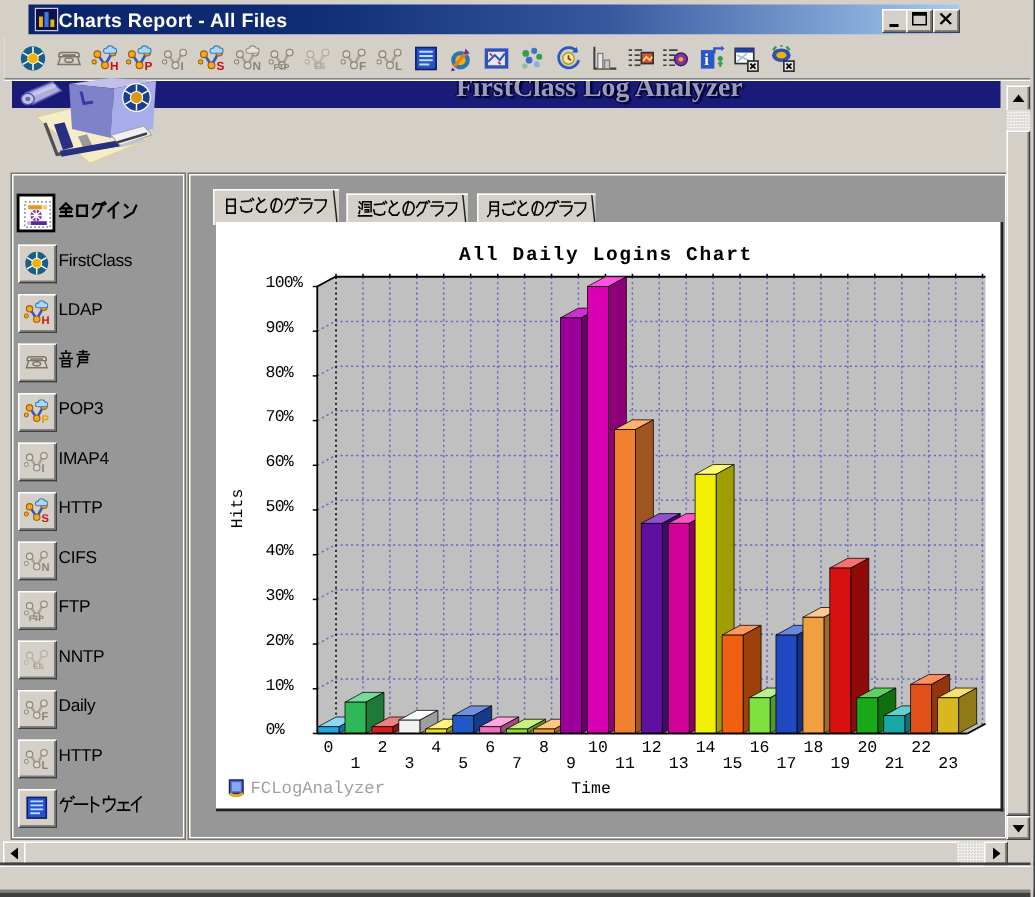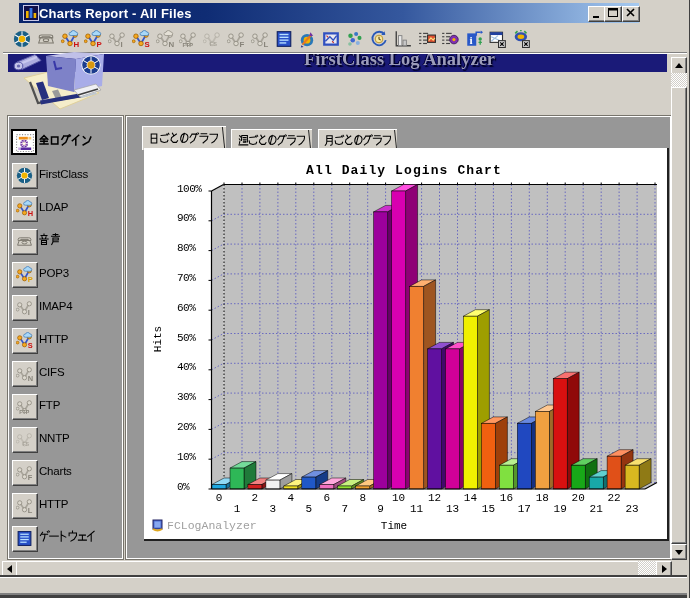--- a/index.html
+++ b/index.html
@@ -438,21 +438,21 @@
         <text x="6" y="14" font-family="Liberation Sans" font-size="5" font-weight="bold" fill="#A8A49A">FS</text>
       </svg>
     </div>
     <div class="slab" style="top:315px">NNTP</div>
     <div class="sbtn" style="top:343px">
       <svg width="17" height="17" viewBox="0 0 16 16">
         <use href="#ic-gmol"></use>
         <text x="11" y="15" font-family="Liberation Sans" font-size="7" font-weight="bold" fill="#88847A">F</text>
       </svg>
     </div>
-    <div class="slab" style="top:348px">Charts</div>
+    <div class="slab" style="top:348px">Daily</div>
     <div class="sbtn" style="top:376px">
       <svg width="17" height="17" viewBox="0 0 16 16">
         <use href="#ic-gmol"></use>
         <text x="11" y="15" font-family="Liberation Sans" font-size="7" font-weight="bold" fill="#88847A">L</text>
       </svg>
     </div>
     <div class="slab" style="top:381px">HTTP</div>
     <div class="sbtn" style="top:409px">
       <svg width="17" height="17" viewBox="0 0 16 16">
         <use href="#ic-gw"></use>

